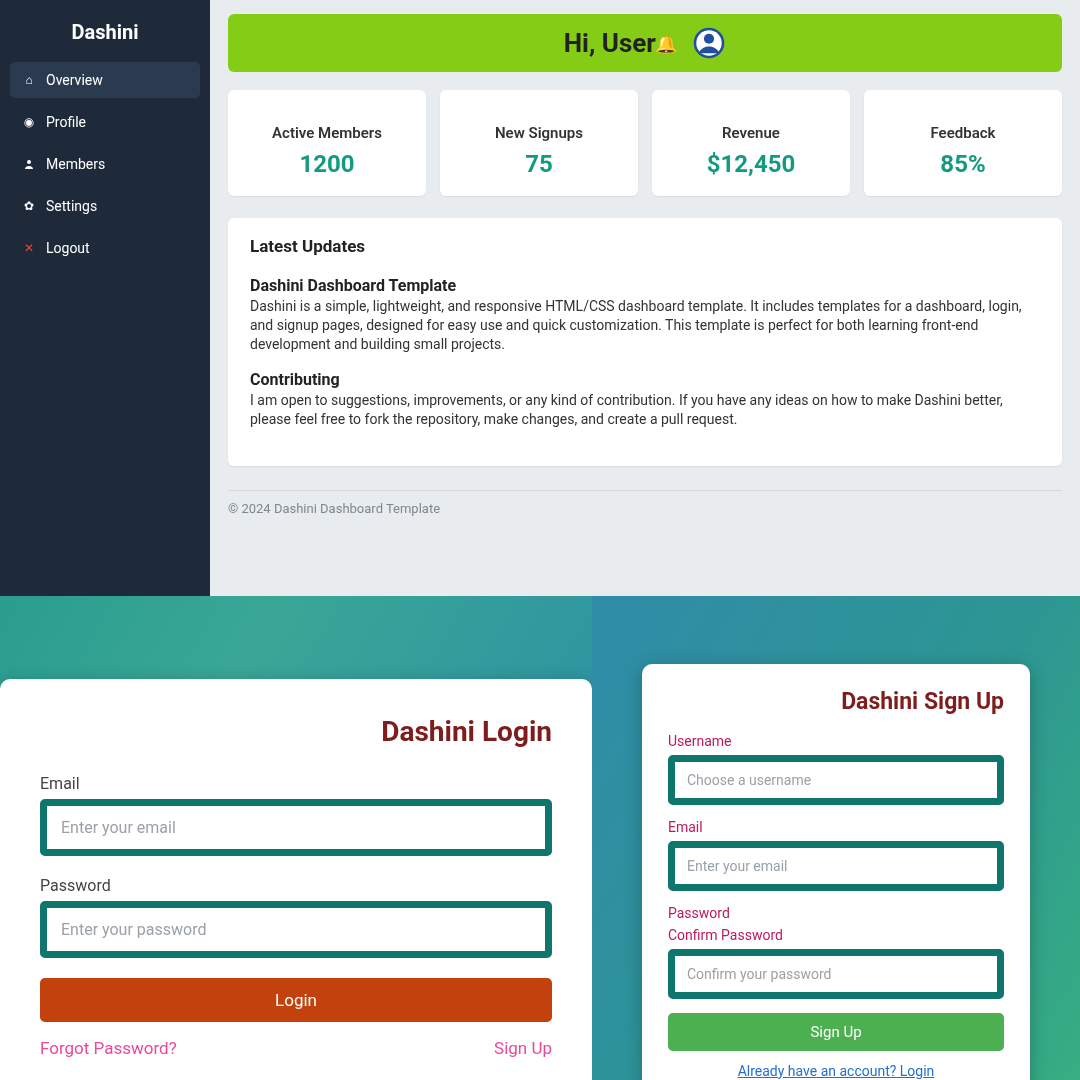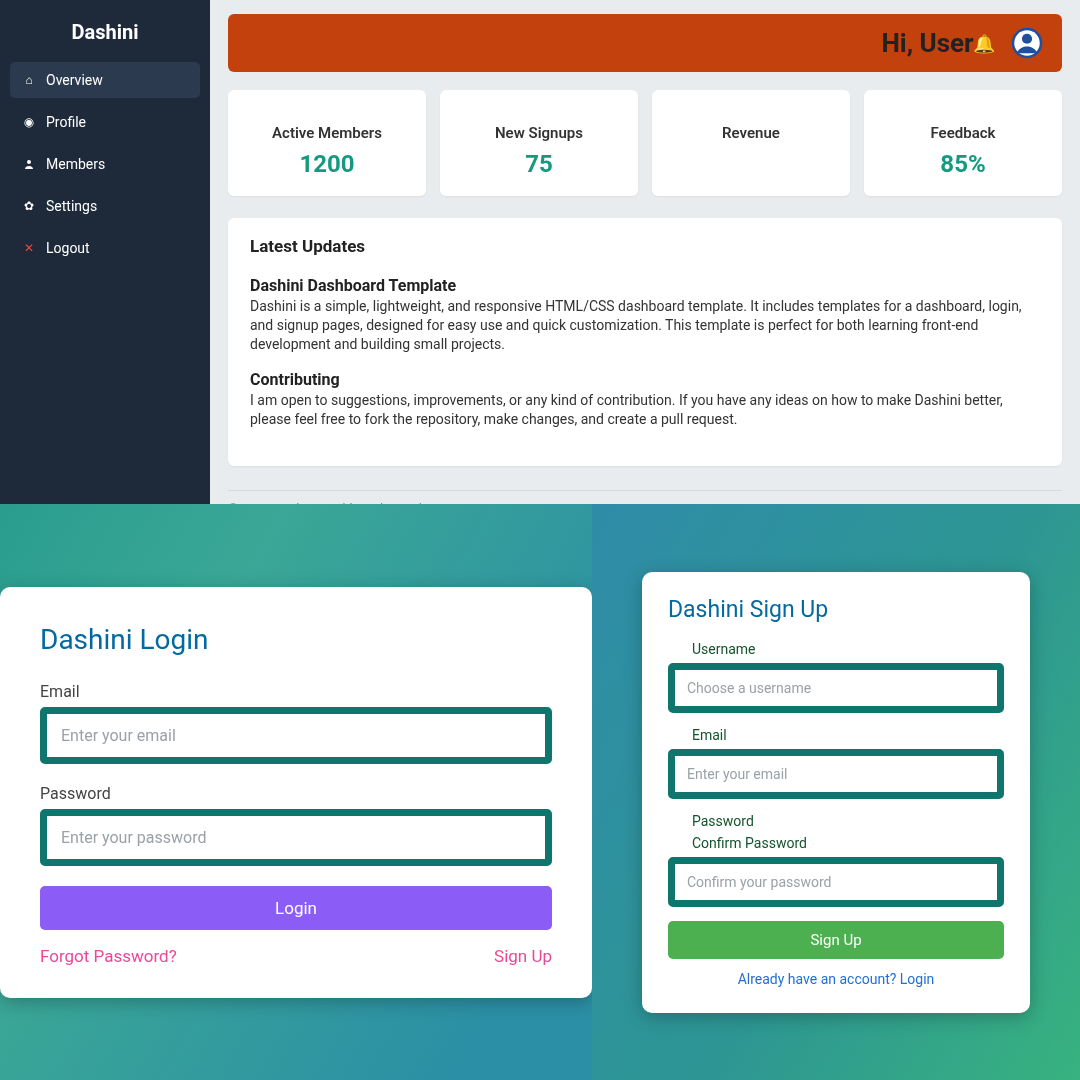--- a/index.html
+++ b/index.html
@@ -1,28 +1,28 @@
 <!DOCTYPE html>
 <html><head>
 <meta charset="utf-8">
 <style>
 * { margin: 0; padding: 0; box-sizing: border-box; font-family: -apple-system, BlinkMacSystemFont, "Segoe UI", Roboto, Arial, sans-serif; }
 body { width: 1080px; height: 1080px; overflow: hidden; }
 
 
-.dashboard { display: flex; height: 504px; background: #e9ecef; }
+.dashboard { display: flex; height: 596px; background: #e9ecef; }
 .sidebar { width: 210px; background: #1e2a3a; color: #fff; padding: 12px 10px; }
 .brand { font-size: 20px; font-weight: 700; text-align: center; padding: 8px 0 18px; }
 .nav-item { display: flex; align-items: center; gap: 10px; padding: 10px 12px; font-size: 14px; border-radius: 5px; cursor: pointer; margin-bottom: 6px; }
 .nav-item.active { background: #2c3a4f; }
 .nav-item .icon { width: 14px; display: inline-flex; justify-content: center; font-size: 12px; }
 .nav-item.logout .icon { color: #e74c3c; }
 
 .main { flex: 1; display: flex; flex-direction: column; padding: 14px 18px 0; }
-.topbar { background: #c2410c; border-radius: 6px; padding: 12px 18px; display: flex; align-items: center; justify-content: flex-end; }
+.topbar { background: #84cc16; border-radius: 6px; padding: 12px 18px; display: flex; align-items: center; justify-content: center; }
 .greeting { font-size: 26px; font-weight: 700; color: #222; }
 .topbar-right { display: flex; align-items: center; gap: 14px; }
 .bell { font-size: 18px; }
 .avatar { width: 34px; height: 34px; }
 
 .cards { display: flex; gap: 14px; margin-top: 18px; }
 .card { flex: 1; background: #fff; border-radius: 6px; padding: 34px 10px 18px; text-align: center; box-shadow: 0 1px 2px rgba(0,0,0,0.06); }
 .card-title { font-size: 15px; font-weight: 600; color: #333; }
 .card-value { font-size: 24px; font-weight: 700; color: #149a80; margin-top: 8px; }
 
@@ -35,38 +35,38 @@
 
 
 .auth-row { display: flex; height: 576px; }
 .auth-panel { flex: 1; display: flex; align-items: center; justify-content: center; }
 .auth-left { background: linear-gradient(120deg, #2a9d8f, #3aa796 30%, #2b8fa5 85%); }
 .auth-right { background: linear-gradient(120deg, #2f8ca8, #2d9693 55%, #38b27f 100%); }
 .auth-card { background: #fff; border-radius: 10px; box-shadow: 0 4px 18px rgba(0,0,0,0.25); }
 .login-card { width: 592px; padding: 36px 40px 32px; }
 .signup-card { width: 388px; padding: 24px 26px 26px; }
 
-.auth-title { text-align: left; font-weight: 400; color: #0369a1; }
+.auth-title { text-align: right; font-weight: 700; color: #7f1d1d; }
 .login-card .auth-title { font-size: 28px; margin-bottom: 26px; }
 .signup-card .auth-title { font-size: 23px; margin-bottom: 18px; }
 
 .field-label { font-size: 16px; color: #444; margin-bottom: 6px; }
-.signup-card .field-label { font-size: 14px; color: #14532d; margin-left: 24px; }
+.signup-card .field-label { font-size: 14px; color: #be185d; }
 .field-input { width: 100%; border: 7px solid #0f766e; border-radius: 5px; padding: 12px 14px; font-size: 16px; color: #0f172a; margin-bottom: 20px; }
 .field-input::placeholder { color: #9aa1a8; }
 .signup-card .field-input { padding: 10px 12px; font-size: 14px; margin-bottom: 14px; }
 
 .btn { width: 100%; border: none; border-radius: 5px; color: #fff; font-size: 17px; padding: 12px 0; cursor: pointer; }
-.btn-blue { background: #8b5cf6; }
+.btn-blue { background: #c2410c; }
 .btn-green { background: #4caf50; }
 .signup-card .btn { font-size: 15px; padding: 10px 0; }
 
 .login-links { display: flex; justify-content: space-between; margin-top: 16px; }
 .link { color: #ec4899; font-size: 17px; cursor: pointer; }
-.signup-link { text-align: center; margin-top: 12px; color: #1f6fd6; font-size: 14px; cursor: pointer; }
+.signup-link { text-align: center; margin-top: 12px; color: #1f6fd6; font-size: 14px; cursor: pointer; text-decoration: underline; }
 </style>
 </head>
 <body>
 
 <div class="dashboard">
   <aside class="sidebar">
     <div class="brand">Dashini</div>
     <div class="nav-item active">
       <span class="icon">⌂</span>
       <span>Overview</span>
@@ -112,20 +112,21 @@
       <div class="card">
         <div class="card-title">Active Members</div>
         <div class="card-value">1200</div>
       </div>
       <div class="card">
         <div class="card-title">New Signups</div>
         <div class="card-value">75</div>
       </div>
       <div class="card">
         <div class="card-title">Revenue</div>
+        <div class="card-value">$12,450</div>
       </div>
       <div class="card">
         <div class="card-title">Feedback</div>
         <div class="card-value">85%</div>
       </div>
     </div>
 
     <div class="updates">
       <div class="updates-title">Latest Updates</div>
       <div class="section-h">Dashini Dashboard Template</div>

